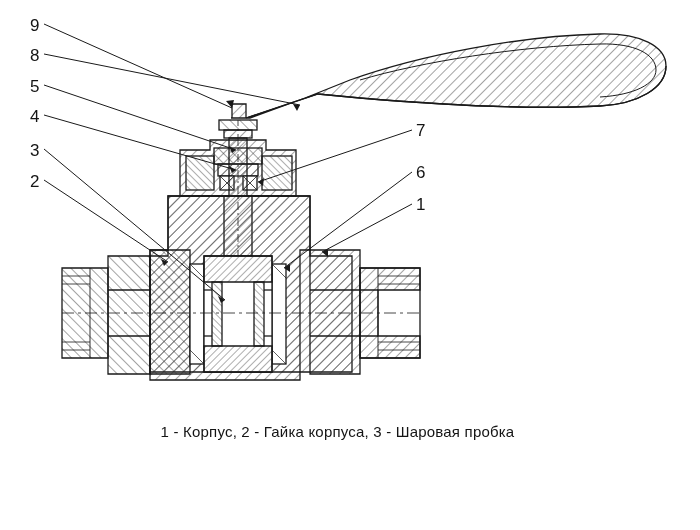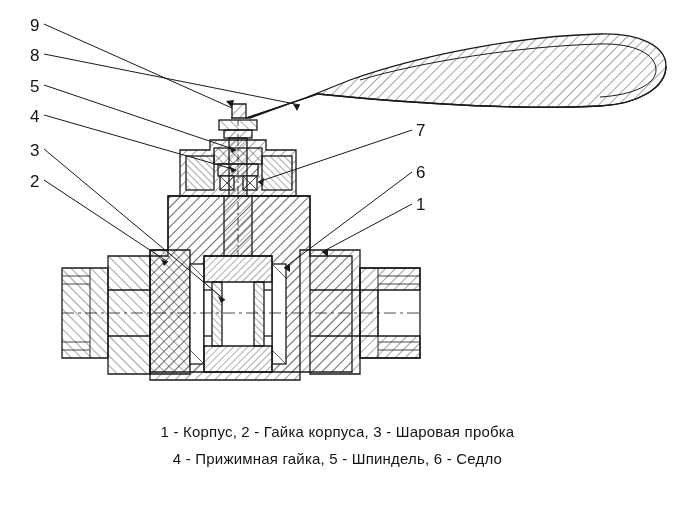--- a/index.html
+++ b/index.html
@@ -210,16 +210,15 @@
       <text class="callout-num" x="30" y="156">3</text>
       <text class="callout-num" x="30" y="187">2</text>
       <text class="callout-num" x="416" y="136">7</text>
       <text class="callout-num" x="416" y="178">6</text>
       <text class="callout-num" x="416" y="210">1</text>
     </g>
   </svg>
 
   <div class="legend">
     <div class="legend-line">1 - Корпус, 2 - Гайка корпуса, 3 - Шаровая пробка</div>
-    <div class="legend-line">4 - Прижимная гайка, 5 - Шпиндель, 6 - Седло</div>
   </div>
 
 </div>
 
 </body></html>

